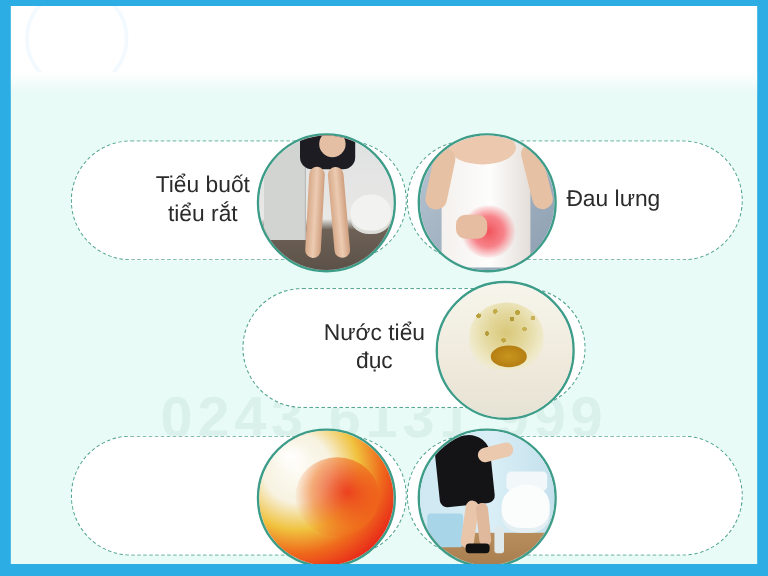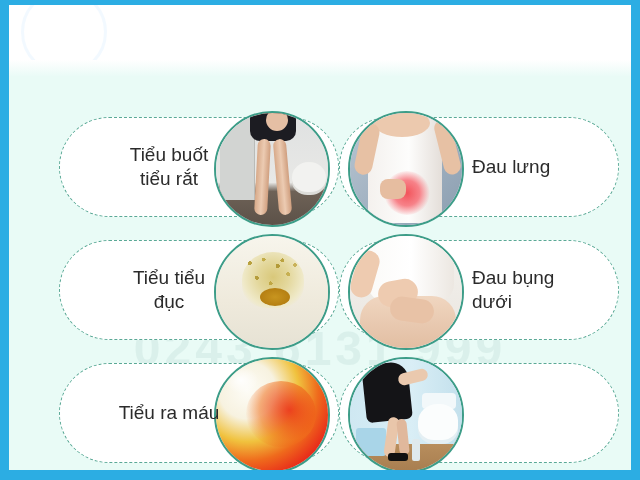--- a/index.html
+++ b/index.html
@@ -252,48 +252,34 @@
               <div class="pain"></div>
                 <div class="hand"></div>
             </div>
           </div>
           <div class="card-label" style="white-space:pre-line">Đau lưng</div>
         </div>
       </div>
 
       <div class="row">
         <div class="card left-card img-right">
-          <div class="card-label" style="white-space:pre-line">Tiểu tiểu
+          <div class="card-label" style="white-space:pre-line">Nước tiểu
 đục</div>
           <div class="photo">
             <div class="scene s3">
               <div class="cloud"></div>
                 <div class="specks"></div>
                 <div class="pool"></div>
             </div>
           </div>
         </div>
-        <div class="card right-card img-left">
-          <div class="photo">
-            <div class="scene s4">
-              <div class="shirt"></div>
-                <div class="thigh"></div>
-              <div class="armS"></div>
-                <div class="handA"></div>
-                <div class="handB"></div>
-            </div>
-          </div>
-          <div class="card-label" style="white-space:pre-line">Đau bụng
-dưới</div>
-        </div>
       </div>
 
       <div class="row">
         <div class="card left-card img-right">
-          <div class="card-label" style="white-space:pre-line">Tiểu ra máu</div>
           <div class="photo">
             <div class="scene s5">
                 <div class="swirl"></div>
                 <div class="hl"></div>
               </div>
           </div>
         </div>
         <div class="card right-card img-left">
           <div class="photo">
             <div class="scene s6">

